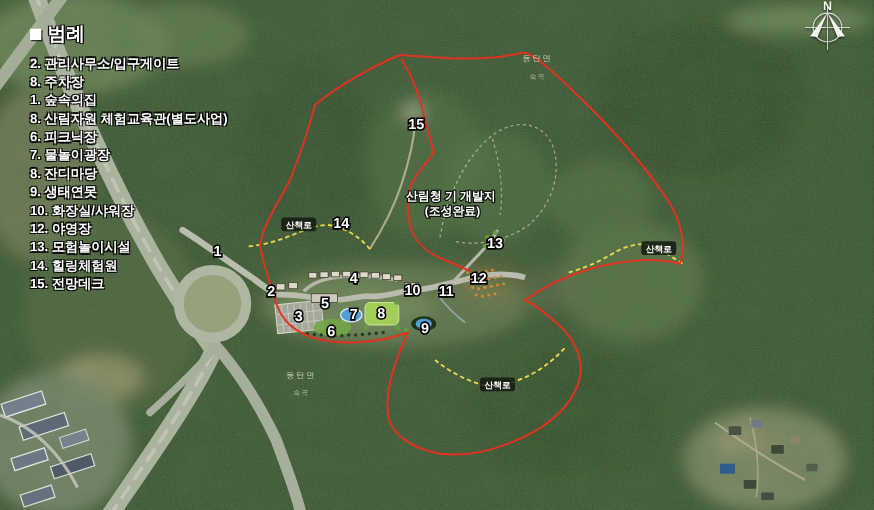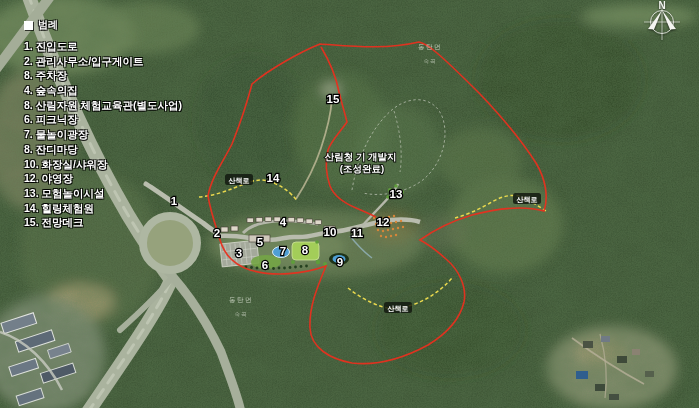--- a/index.html
+++ b/index.html
@@ -8,21 +8,21 @@
     font-family:"Liberation Sans",sans-serif;
     background:#33482b;
   }
   .stage svg{position:absolute;left:0;top:0;}
   
   .legend{
     position:absolute;left:24px;top:18px;color:#fff;z-index:30;
     text-shadow:-1px -1px 0 rgba(0,0,0,.85),1px -1px 0 rgba(0,0,0,.85),
                 -1px 1px 0 rgba(0,0,0,.85),1px 1px 0 rgba(0,0,0,.85);
   }
-  .legend-title{display:flex;align-items:center;font-size:10px;font-weight:bold;margin-bottom:7px;}
+  .legend-title{display:flex;align-items:center;font-size:15px;font-weight:bold;margin-bottom:7px;}
   .legend-bullet{width:9px;height:9px;background:#fff;display:inline-block;margin-right:5px;
     box-shadow:1px 1px 0 rgba(0,0,0,.7);}
   .legend ul{list-style:none;margin:0;padding:0;}
   .legend li{font-size:10.5px;font-weight:bold;height:14.7px;line-height:14.7px;white-space:nowrap;}
   
   .compass{position:absolute;right:16px;top:1px;z-index:30;width:42px;text-align:center;
     filter:drop-shadow(0 1px 1px rgba(0,0,0,.7));}
   .compass-n{color:#f2f4ee;font-size:10px;font-weight:bold;line-height:10px;}
   
   .marker-num{font-family:"Liberation Sans",sans-serif;font-size:11.5px;font-weight:bold;
@@ -275,28 +275,28 @@
         <text x="333" y="103" class="marker-num">15</text>
       </g>
   </svg>
 
   <div class="legend">
     <div class="legend-title">
       <span class="legend-bullet"></span>
       <span>범례</span>
     </div>
     <ul>
-        <li>1. 진입도로</li>
         <li>2. 관리사무소/입구게이트</li>
         <li>8. 주차장</li>
-        <li>4. 숲속의집</li>
+        <li>1. 숲속의집</li>
         <li>8. 산림자원 체험교육관(별도사업)</li>
         <li>6. 피크닉장</li>
         <li>7. 물놀이광장</li>
         <li>8. 잔디마당</li>
+        <li>9. 생태연못</li>
         <li>10. 화장실/샤워장</li>
         <li>12. 야영장</li>
         <li>13. 모험놀이시설</li>
         <li>14. 힐링체험원</li>
         <li>15. 전망데크</li>
       </ul>
   </div>
 
   <div class="compass">
     <div class="compass-n">N</div>

